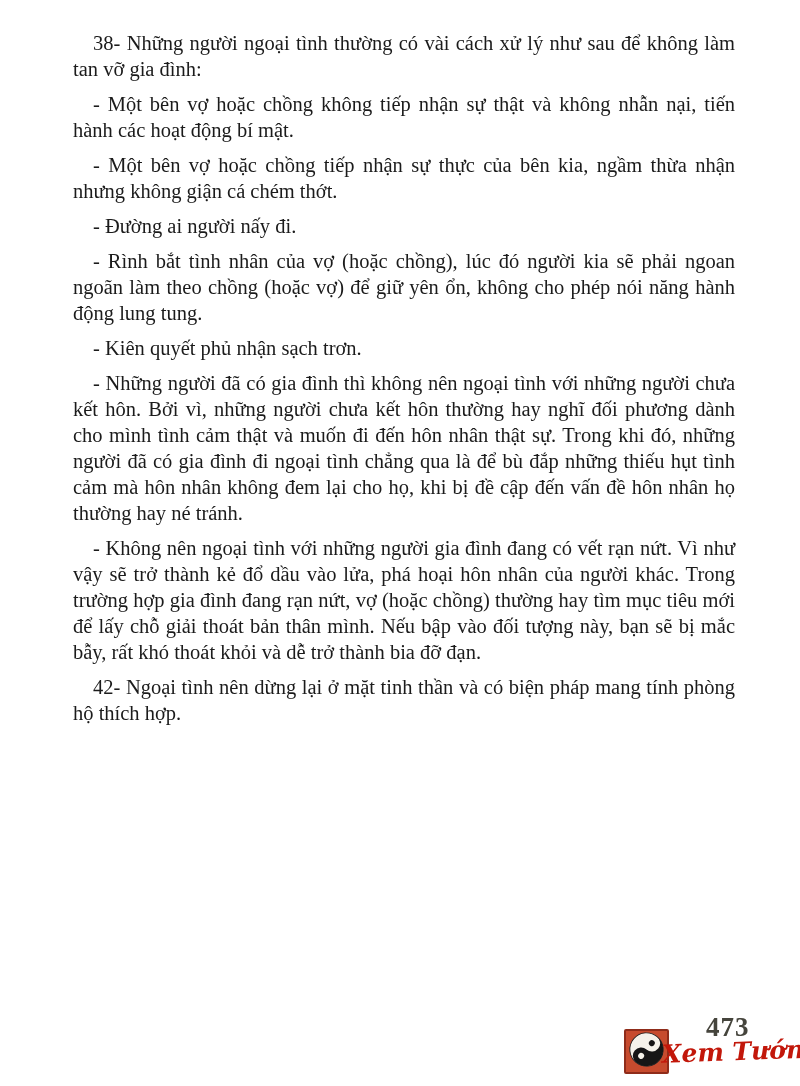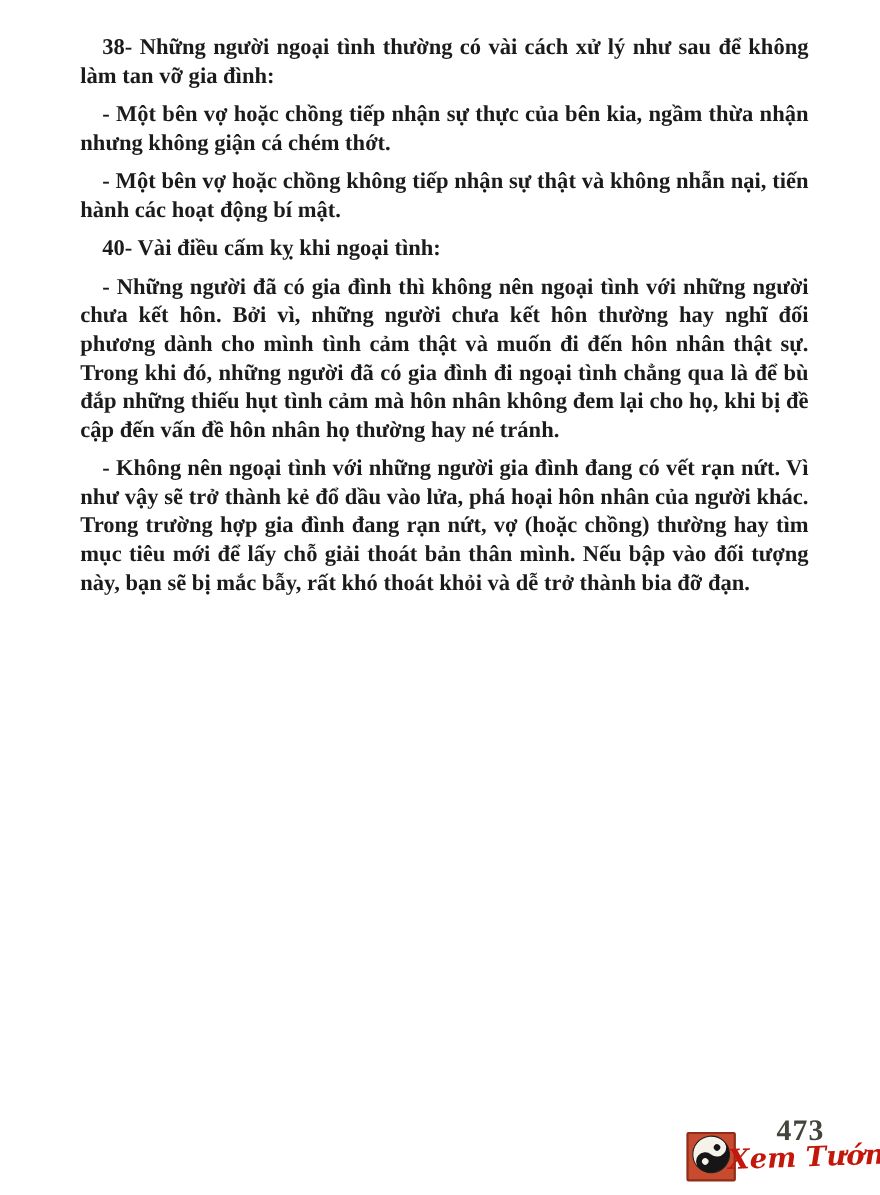--- a/index.html
+++ b/index.html
@@ -21,21 +21,20 @@
     top: 30px;
     width: 662px;
     color: #1b1b1b;
     font-size: 20.5px;
     line-height: 26px;
     text-align: justify;
   }
   .text-block p {
     margin: 0 0 9px 0;
     text-indent: 20px;
-    font-weight: bold;
   }
   
   .watermark {
     position: absolute;
     left: 618px;
     top: 1014px;
     width: 182px;
     height: 70px;
   }
   .yy-square {
@@ -76,25 +75,28 @@
     transform: rotate(-2deg);
   }
 </style>
 </head>
 <body>
 
 <div class="page">
 
   <div class="text-block">
     <p>38- Những người ngoại tình thường có vài cách xử lý như sau để không làm tan vỡ gia đình:</p>
+    <p>- Một bên vợ hoặc chồng không tiếp nhận sự thật và không nhẫn nại, tiến hành các hoạt động bí mật.</p>
     <p>- Một bên vợ hoặc chồng tiếp nhận sự thực của bên kia, ngầm thừa nhận nhưng không giận cá chém thớt.</p>
-    <p>- Một bên vợ hoặc chồng không tiếp nhận sự thật và không nhẫn nại, tiến hành các hoạt động bí mật.</p>
-    <p>40- Vài điều cấm kỵ khi ngoại tình:</p>
+    <p>- Đường ai người nấy đi.</p>
+    <p>- Rình bắt tình nhân của vợ (hoặc chồng), lúc đó người kia sẽ phải ngoan ngoãn làm theo chồng (hoặc vợ) để giữ yên ổn, không cho phép nói năng hành động lung tung.</p>
+    <p>- Kiên quyết phủ nhận sạch trơn.</p>
     <p>- Những người đã có gia đình thì không nên ngoại tình với những người chưa kết hôn. Bởi vì, những người chưa kết hôn thường hay nghĩ đối phương dành cho mình tình cảm thật và muốn đi đến hôn nhân thật sự. Trong khi đó, những người đã có gia đình đi ngoại tình chẳng qua là để bù đắp những thiếu hụt tình cảm mà hôn nhân không đem lại cho họ, khi bị đề cập đến vấn đề hôn nhân họ thường hay né tránh.</p>
     <p>- Không nên ngoại tình với những người gia đình đang có vết rạn nứt. Vì như vậy sẽ trở thành kẻ đổ dầu vào lửa, phá hoại hôn nhân của người khác. Trong trường hợp gia đình đang rạn nứt, vợ (hoặc chồng) thường hay tìm mục tiêu mới để lấy chỗ giải thoát bản thân mình. Nếu bập vào đối tượng này, bạn sẽ bị mắc bẫy, rất khó thoát khỏi và dễ trở thành bia đỡ đạn.</p>
+    <p>42- Ngoại tình nên dừng lại ở mặt tinh thần và có biện pháp mang tính phòng hộ thích hợp.</p>
   </div>
 
   <div class="watermark">
     <div class="yy-square">
       <span>
         <svg width="37" height="37" viewBox="0 0 40 40" aria-hidden="true">
           <g transform="rotate(40 20 20)">
             <circle cx="20" cy="20" r="18" fill="#f5f2ea" stroke="#1d1d1d" stroke-width="1"></circle>
             <path d="M20,2 A18,18 0 0 1 20,38 A9,9 0 0 1 20,20 A9,9 0 0 0 20,2 Z" fill="#161616"></path>
             <circle cx="20" cy="11" r="3.2" fill="#161616"></circle>

